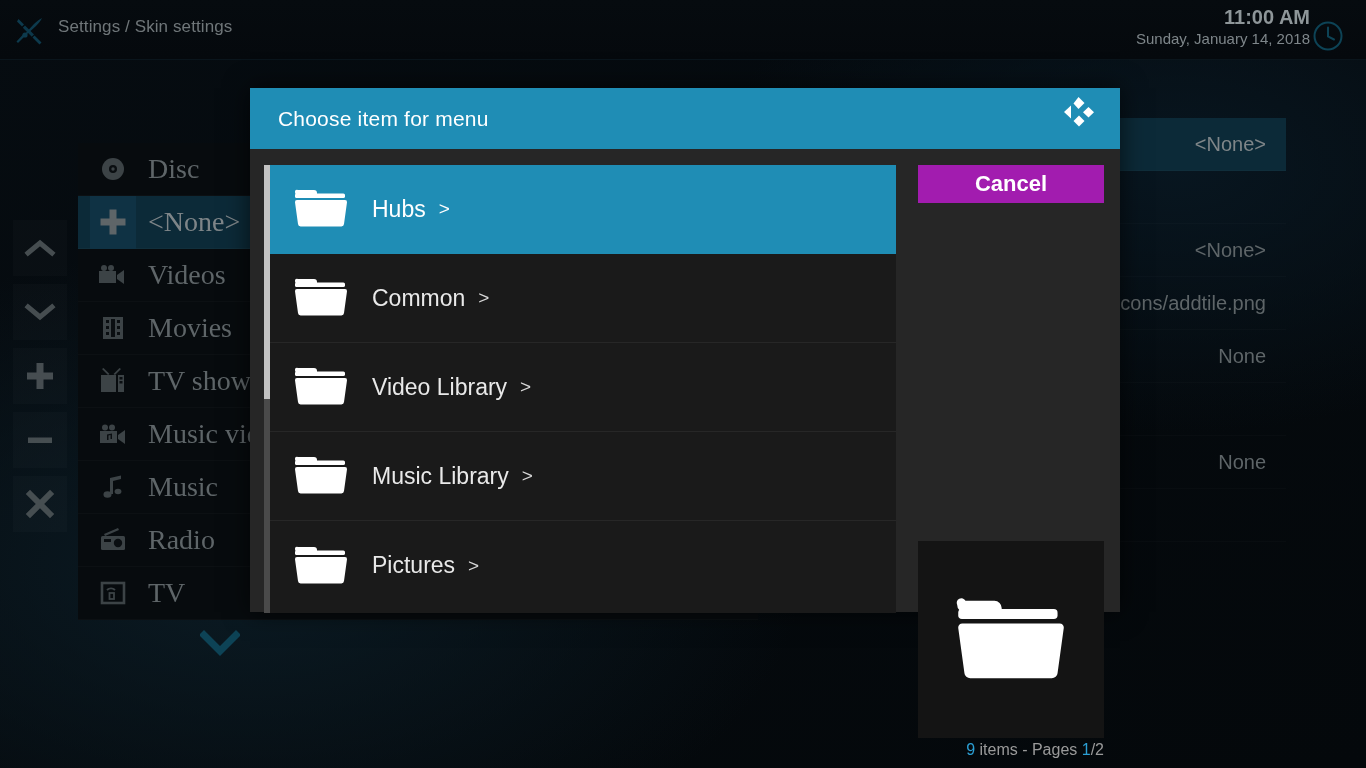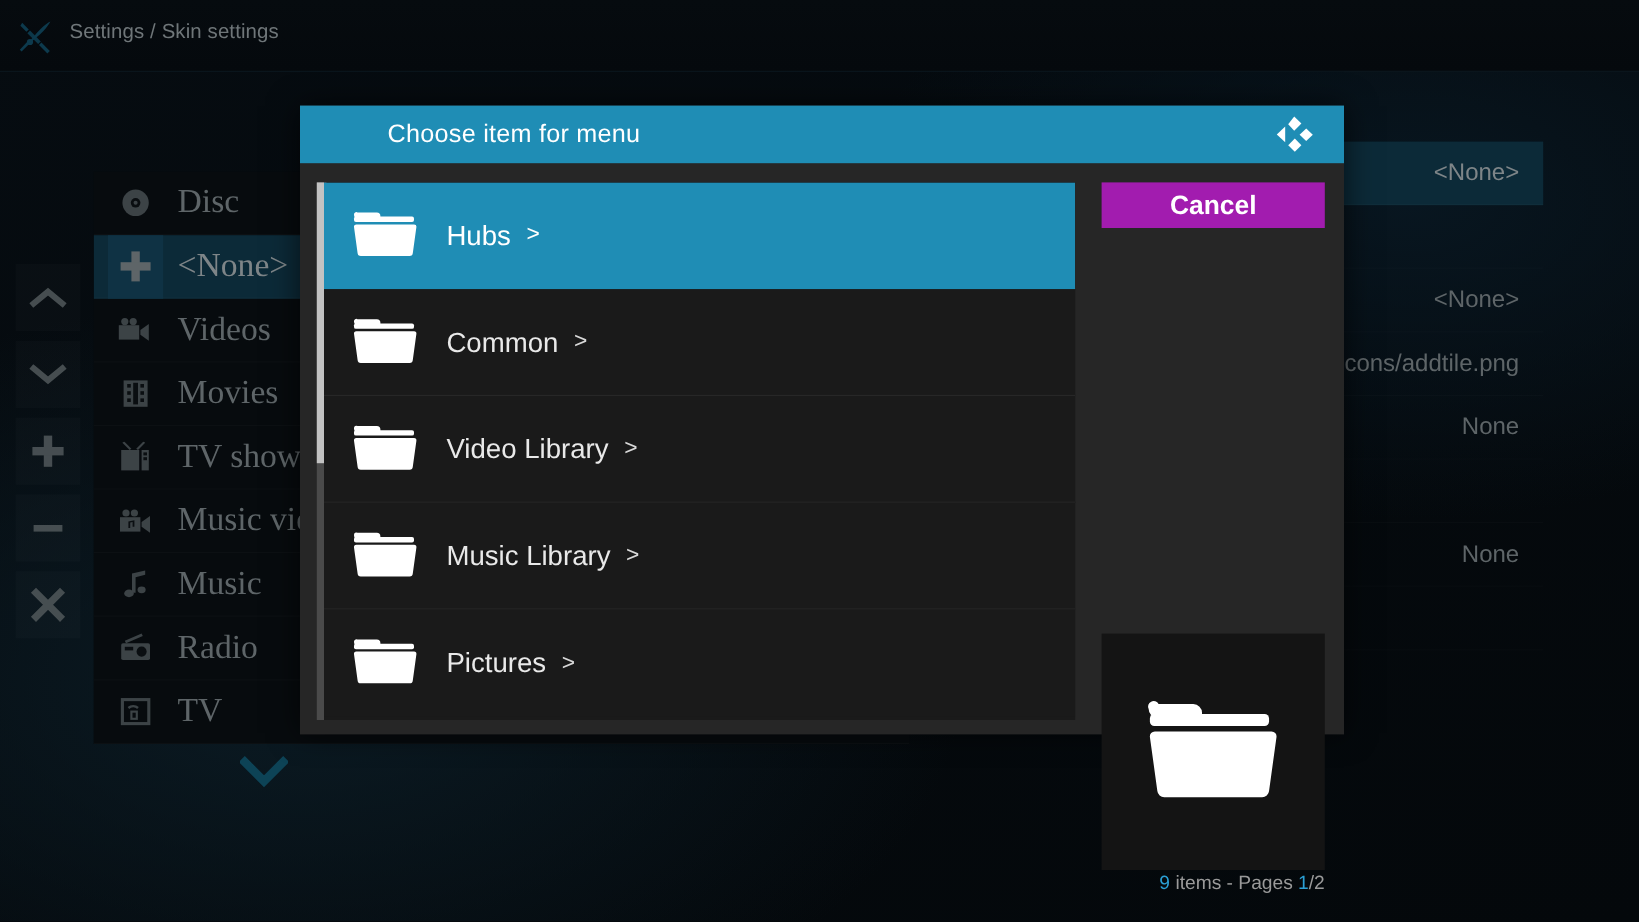--- a/index.html
+++ b/index.html
@@ -82,22 +82,22 @@
   }
   #bg-chevron { position:absolute; left:200px; top:630px; width:40px; height:28px; }
 
   
   #dialog {
     position:absolute; left:250px; top:88px; width:870px; height:524px;
     background:#262626;
     box-shadow:0 0 24px rgba(0,0,0,0.65);
   }
   #dlg-header {
-    position:relative; height:48px; background:#1f8db5;
-    display:flex; align-items:center;padding-left:45px;
+    position:relative; height:61px; background:#1f8db5;
+    display:flex; align-items:center;
   }
   #dlg-title {
     margin-left:28px; font-size:21px; color:#ffffff; font-weight:normal;
     letter-spacing:0.2px;
   }
   #kodi-logo { position:absolute; right:24px; top:8px; width:34px; height:32px; }
 
   #dlg-body { position:relative; height:476px; }
 
   
@@ -164,20 +164,32 @@
           <path d="M6 30 L13 23 L11.5 21 L4.5 28.5 Z"></path>
           <path d="M13.5 22.5 C16 20 20 17 24 13 C27 10 29 7 30 5 C28 6 25 8 22 11 C18 15 15 19 12.5 21.5 Z"></path>
           <circle cx="13" cy="22" r="2.6"></circle>
           <path d="M29.5 29.5 L22.5 22.5 L20.5 24.5 L27.5 31.5 Z"></path>
           <path d="M22 21.5 L13 12.5 L10.8 14.7 L19.8 23.7 Z" opacity="0.95"></path>
           <path d="M6.5 6 L12 11.5 L10 13.5 L5 8.5 Z"></path>
         </g>
       </svg>
     </div>
     <div id="page-title">Settings / Skin settings</div>
+    <div id="clock-wrap">
+      <div style="padding-right:46px;">
+        <div id="clock-time">11:00 AM</div>
+        <div id="clock-date">Sunday, January 14, 2018</div>
+      </div>
+      <div id="clock-icon">
+        <svg width="40" height="40" viewBox="0 0 40 40">
+          <circle cx="20" cy="20" r="13.5" fill="none" stroke="#0d4356" stroke-width="2"></circle>
+          <path d="M20 11.5 L20 20.5 L26 23.5" fill="none" stroke="#0d4356" stroke-width="2" stroke-linecap="round"></path>
+        </svg>
+      </div>
+    </div>
   </div>
 
   <div id="bg-sidebuttons">
     <div class="sidebtn">
       <svg width="32" height="20" viewBox="0 0 32 20">
         <path d="M4 15 L16 5 L28 15" fill="none" stroke="#4a5154" stroke-width="5" stroke-linecap="square"></path>
       </svg>
     </div>
     <div class="sidebtn">
       <svg width="32" height="20" viewBox="0 0 32 20">

